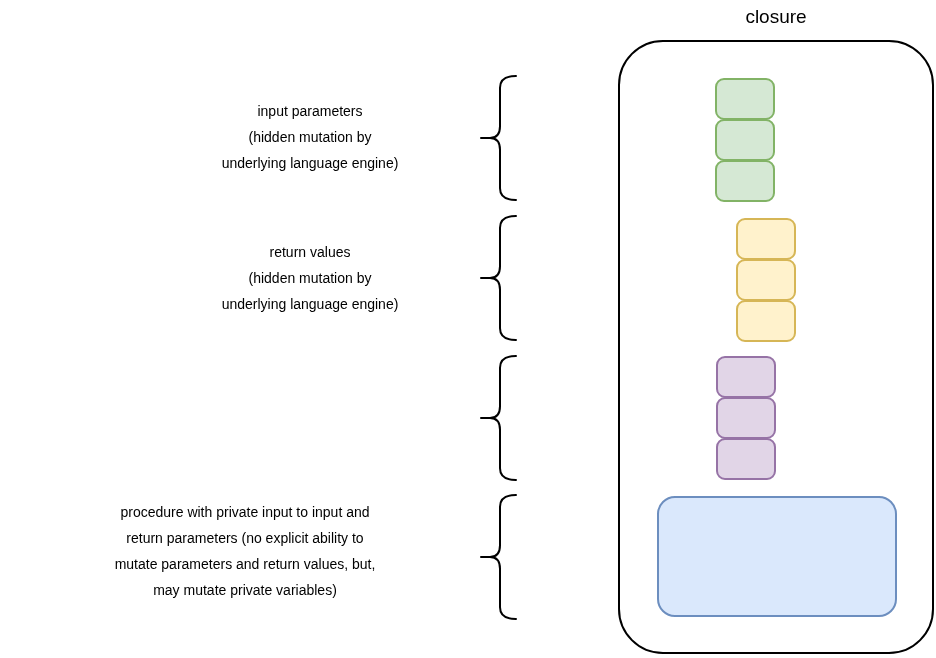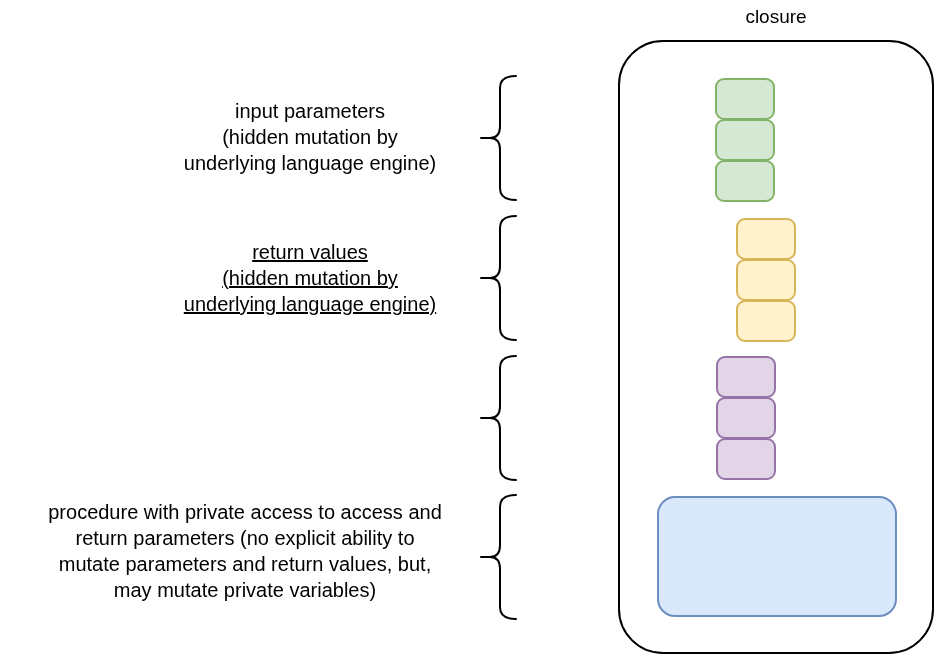--- a/index.html
+++ b/index.html
@@ -32,27 +32,27 @@
     width: 316px;
     height: 614px;
     border: 2px solid #000000;
     border-radius: 45px;
     box-sizing: border-box;
     background: #ffffff;
   }
   .label {
     position: absolute;
     text-align: center;
-    font-size: 20px;
+    font-size: 14px;
     line-height: 26px;
     color: #000000;
     white-space: pre-line;
   }
   .label-1 { left: 130px; top: 98px;  width: 360px; }
-  .label-2 { left: 130px; top: 239px; width: 360px; text-decoration: underline; }
+  .label-2 { left: 130px; top: 239px; width: 360px; }
   .label-3 { left: 130px; top: 400px; width: 360px; }
   .label-4 { left: 0px;   top: 499px; width: 490px; }
   .brace {
     position: absolute;
     width: 40px;
     height: 128px;
   }
   .brace-1 { left: 479px; top: 74px; }
   .brace-2 { left: 479px; top: 214px; }
   .brace-3 { left: 479px; top: 354px; }
@@ -93,21 +93,21 @@
   <div class="closure-title">closure</div>
 
   <div class="closure-container" style="border-color: rgb(0, 0, 0);"></div>
 
   <div class="label label-1">input parameters
 (hidden mutation by
 underlying language engine)</div>
   <div class="label label-2">return values
 (hidden mutation by
 underlying language engine)</div>
-  <div class="label label-4">procedure with private access to access and
+  <div class="label label-4">procedure with private input to input and
 return parameters (no explicit ability to
 mutate parameters and return values, but,
 may mutate private variables)</div>
 
   <svg class="brace brace-1" viewBox="0 0 40 130" preserveAspectRatio="none">
     <path d="M 37 2 Q 21 2 21 14 L 21 53 Q 21 65 11 65 Q 21 65 21 77 L 21 116 Q 21 128 37 128 M 2 65 L 11 65" fill="none" stroke="#000000" stroke-width="2" stroke-linecap="round"></path>
   </svg>
   <svg class="brace brace-2" viewBox="0 0 40 130" preserveAspectRatio="none">
     <path d="M 37 2 Q 21 2 21 14 L 21 53 Q 21 65 11 65 Q 21 65 21 77 L 21 116 Q 21 128 37 128 M 2 65 L 11 65" fill="none" stroke="#000000" stroke-width="2" stroke-linecap="round"></path>
   </svg>

